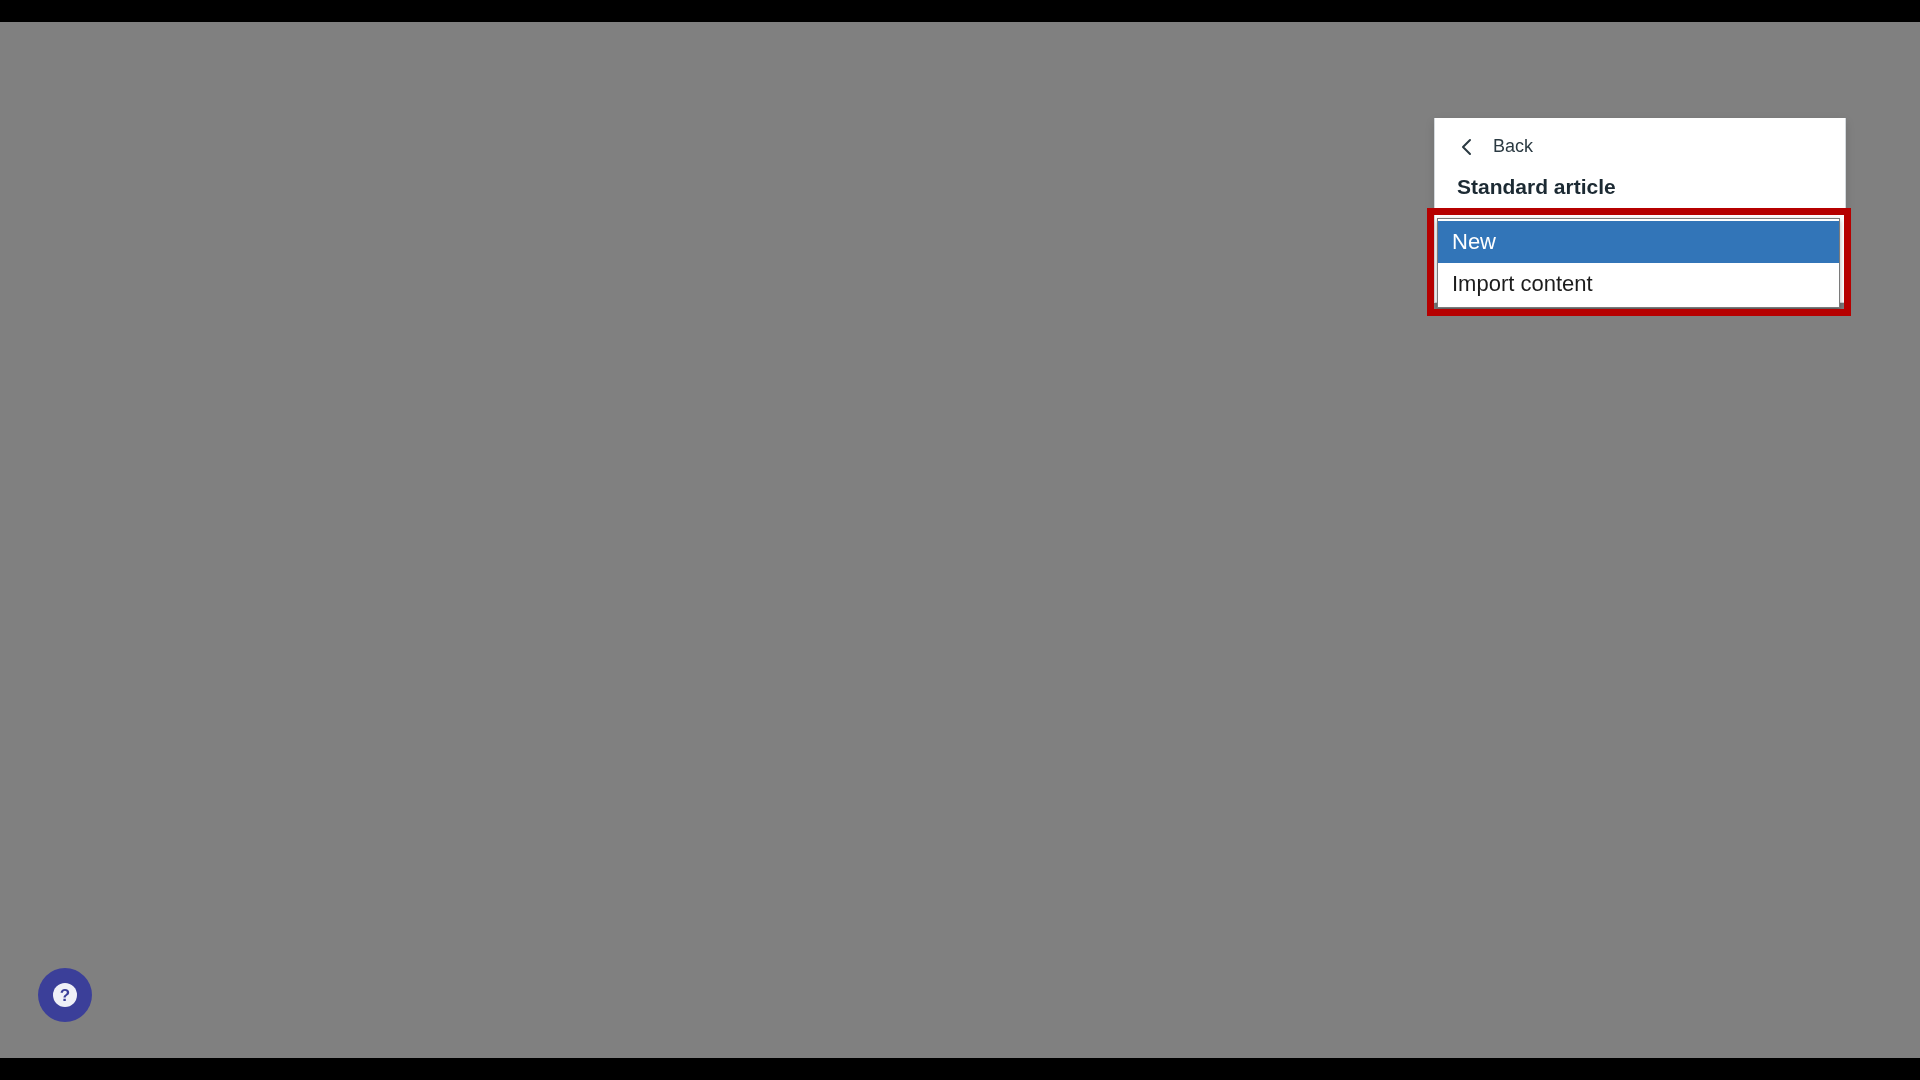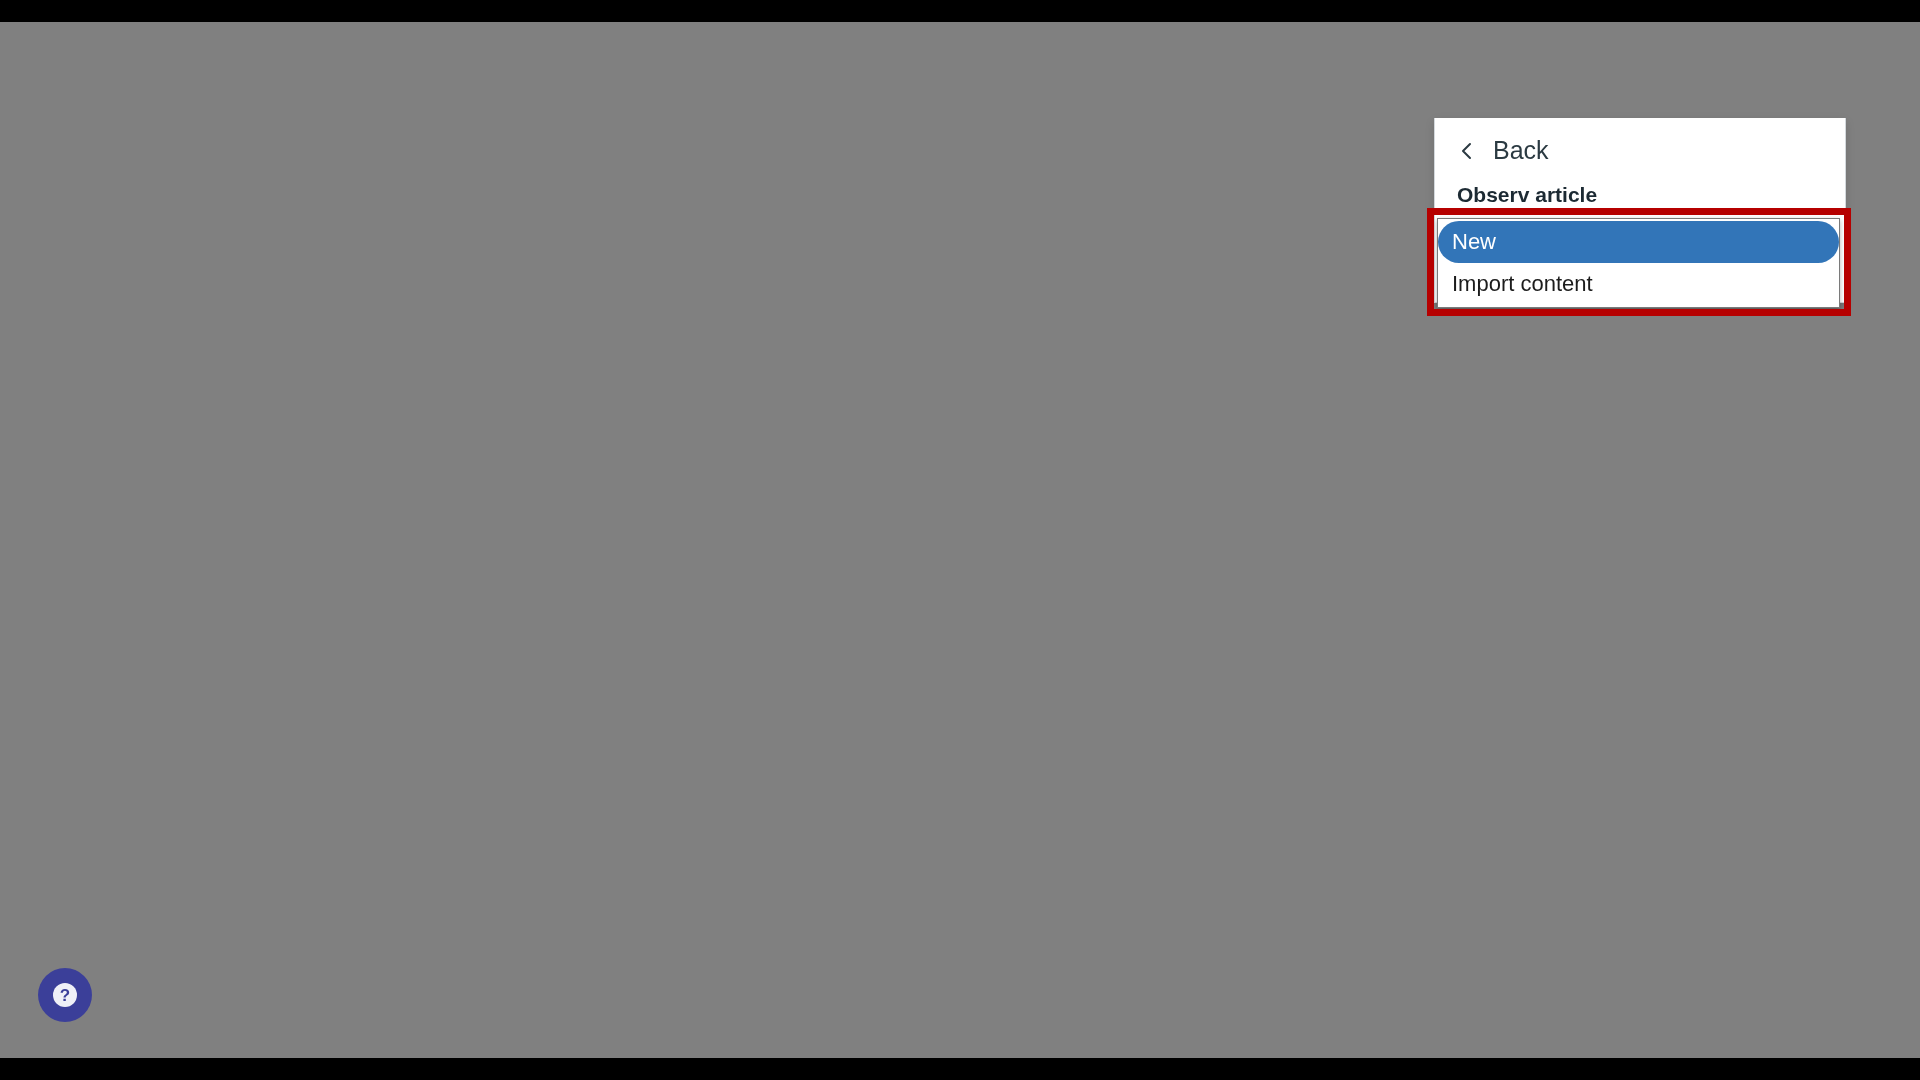--- a/index.html
+++ b/index.html
@@ -162,38 +162,38 @@
     left: 1434px; top: 96px;
     width: 412px; height: 185px;
     background: #ffffff;
     border: 1px solid #d4d9dd;
     border-top: none;
     box-shadow: 0 3px 9px rgba(0,0,0,0.12);
     z-index: 6;
   }
   .dd-back {
     display: flex; align-items: center; gap: 16px;
-    padding: 18px 22px 12px 22px; font-size: 25px; color: #2b3a42; cursor: pointer;
+    padding: 18px 22px 12px 22px; font-size: 18px; color: #2b3a42; cursor: pointer;
   }
   .dd-heading { padding: 6px 22px 10px 22px; font-size: 21px; font-weight: bold; color: #1c2a33; }
 
   
   .select-menu {
     position: absolute;
     left: 1437px; top: 196px;
     width: 403px;
     background: #ffffff;
     border: 1px solid #7a7a7a;
     box-shadow: 0 2px 5px rgba(0,0,0,0.3);
     z-index: 20;
     padding: 2px 0;
   }
   .select-opt {
     font-size: 22px; color: #1c1c1c;
-    padding: 9px 14px; cursor: pointer; line-height: 1.1; border-radius: 21px;
+    padding: 9px 14px; cursor: pointer; line-height: 1.1;
   }
   .select-opt.selected { background: #3275b8; color: #ffffff; }
 
   
   .red-box {
     position: absolute;
     left: 1427px; top: 186px;
     width: 424px; height: 108px;
     border: 7px solid #b60000;
     z-index: 21;
@@ -476,21 +476,21 @@
 
     <div class="dropdown-panel">
       <div class="dd-back">
         <span>
           <svg width="20" height="20" viewBox="0 0 20 20">
               <path d="M13 3 L6 10 L13 17" stroke="#2b3a42" stroke-width="2" fill="none" stroke-linecap="round" stroke-linejoin="round"></path>
             </svg>
         </span>
         <span>Back</span>
       </div>
-      <div class="dd-heading">Observ article</div>
+      <div class="dd-heading">Standard article</div>
     </div>
 
     <div class="help-fab">
       <svg width="30" height="30" viewBox="0 0 30 30">
         <circle cx="15" cy="15" r="12" fill="#ffffff" opacity="0.92"></circle>
         <text x="15" y="21" font-size="17" font-weight="bold" text-anchor="middle" fill="#3b3f99" font-family="Liberation Sans, sans-serif">?</text>
       </svg>
     </div>
 
     <div id="dim"></div>

